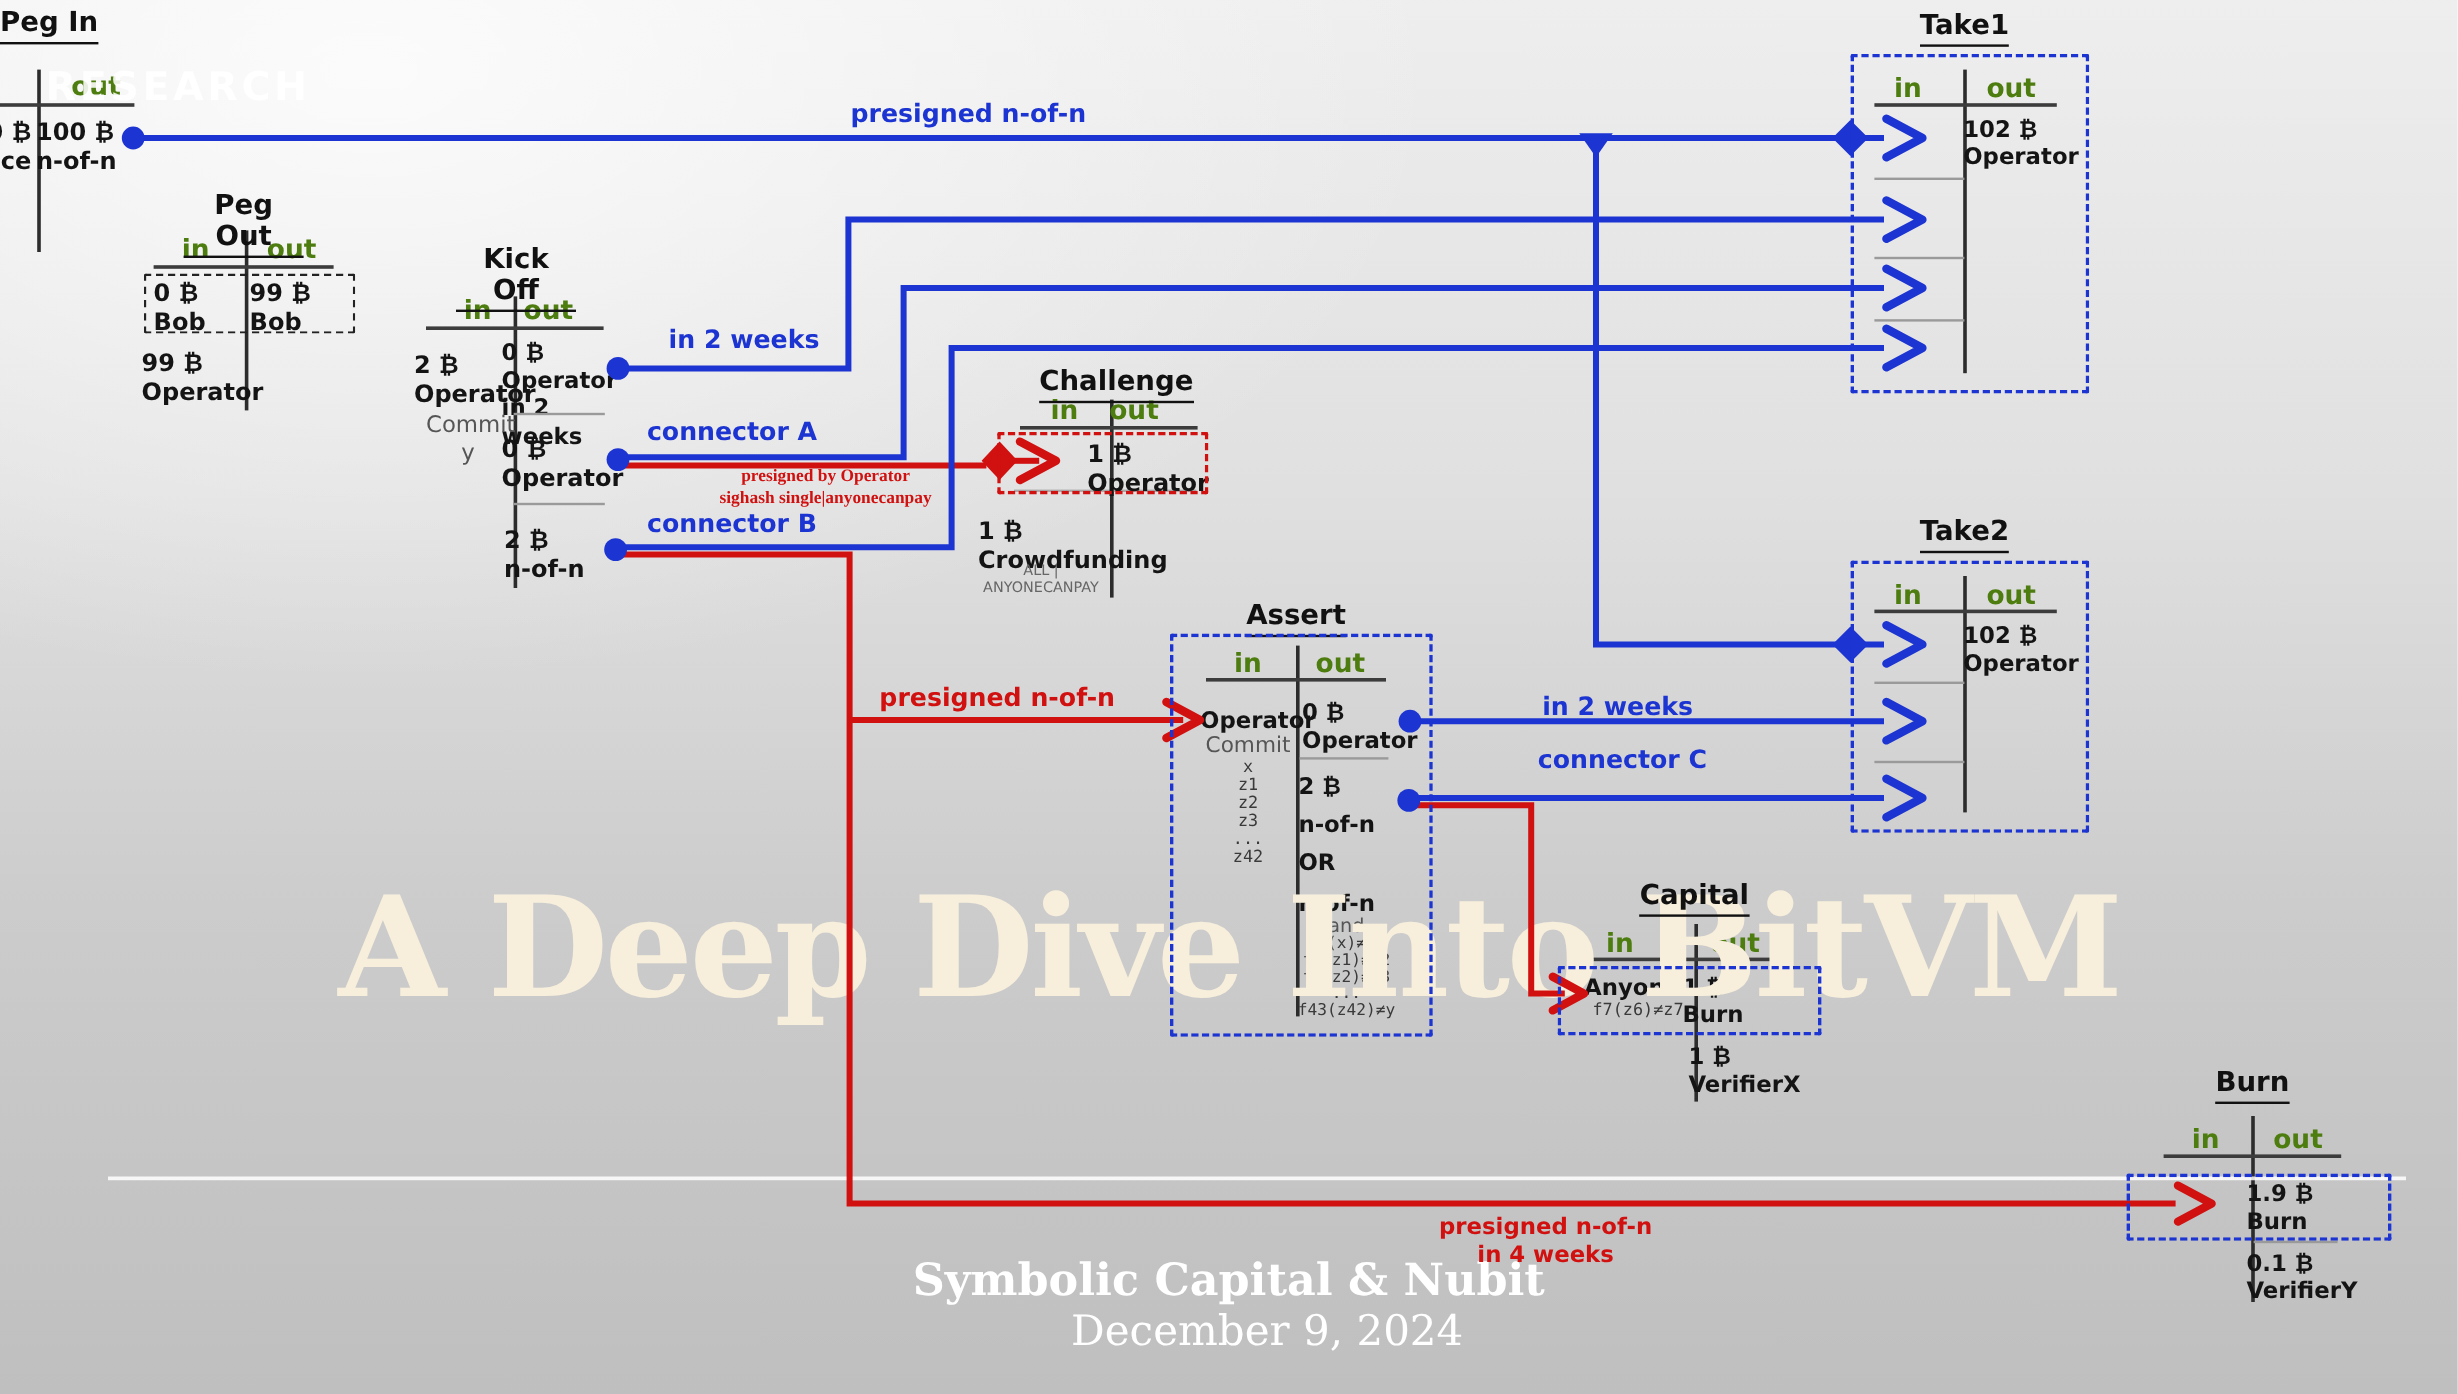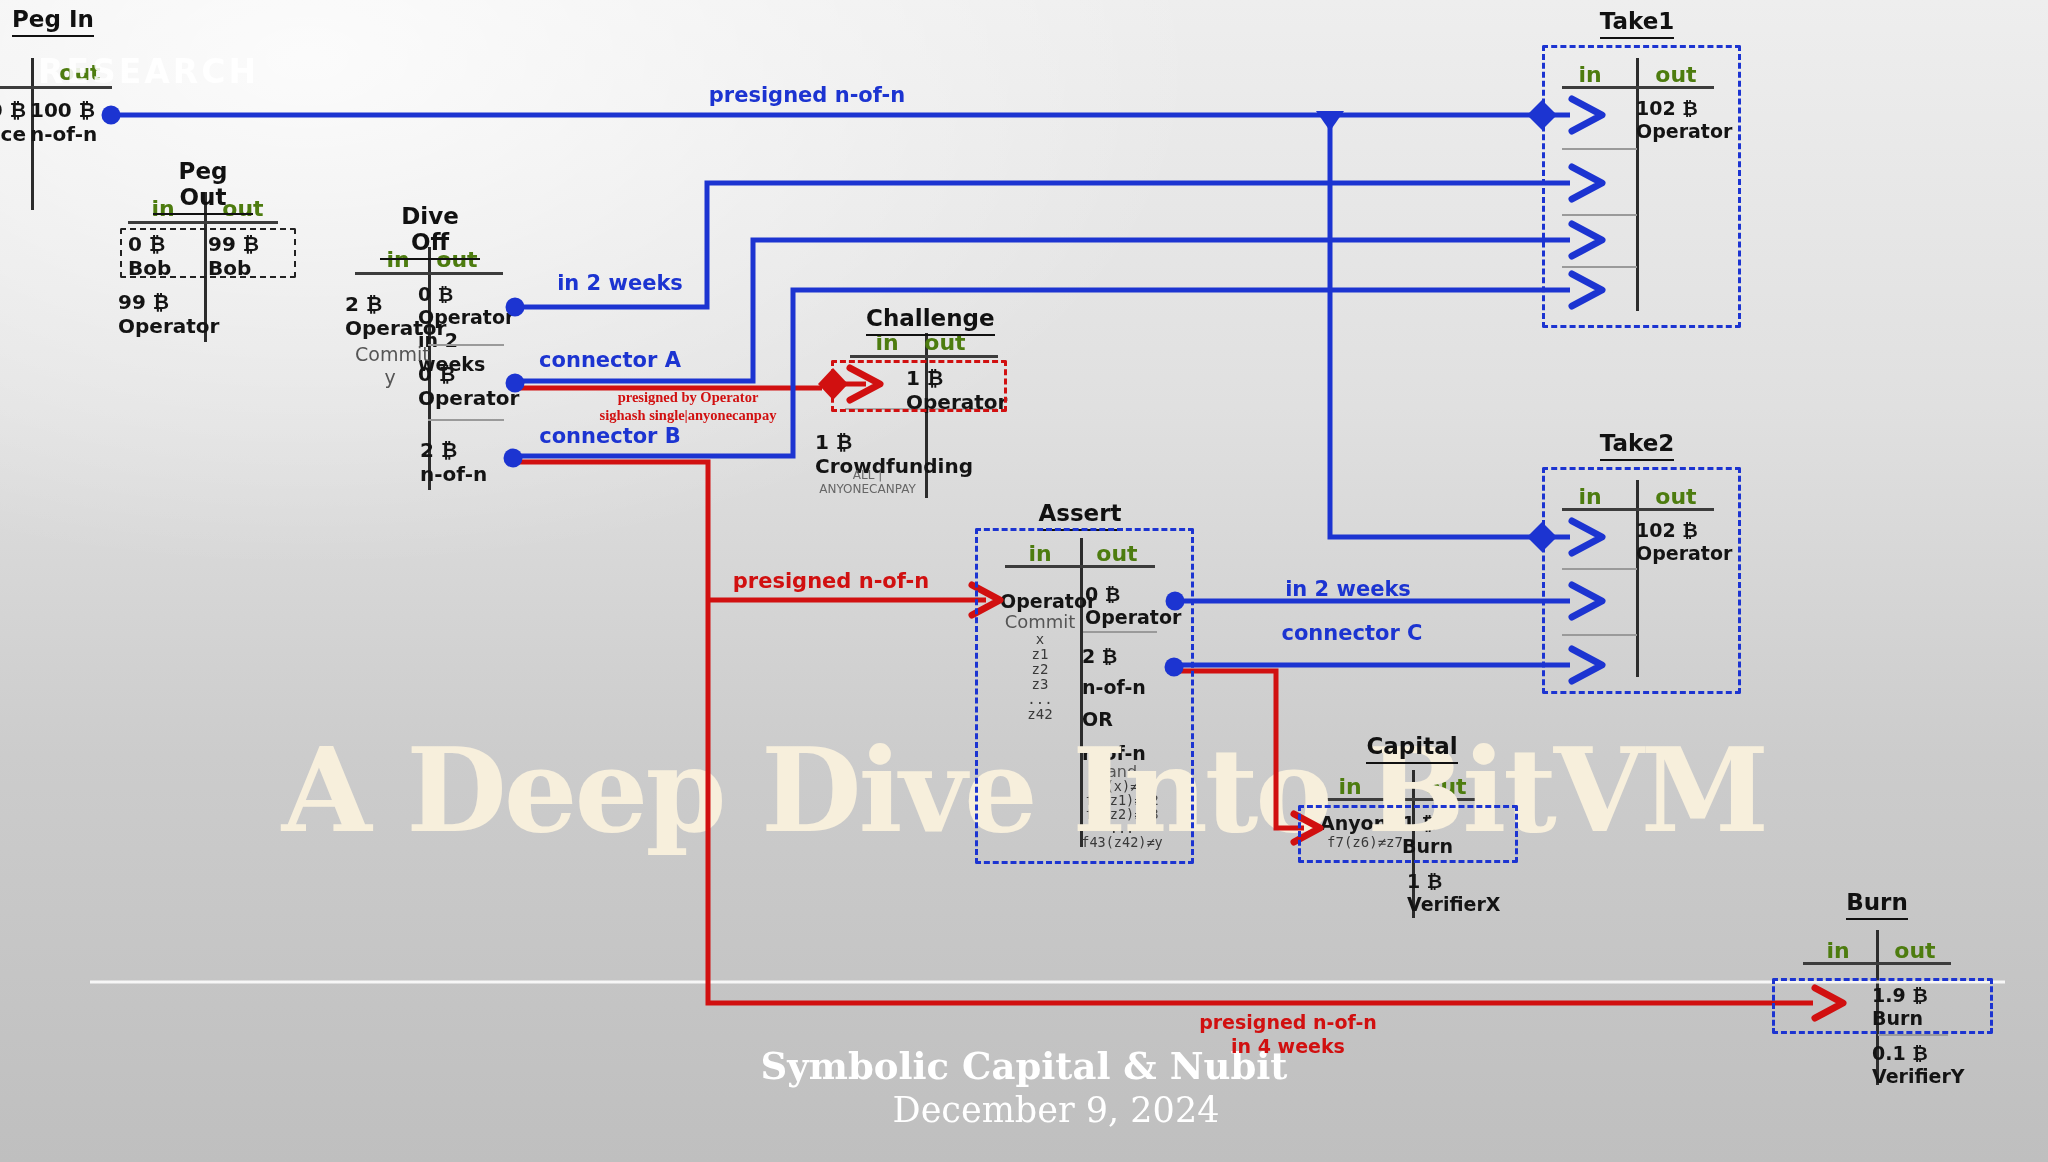--- a/index.html
+++ b/index.html
@@ -46,21 +46,21 @@
   #connector-layer{position:absolute;left:0;top:0;z-index:6;}
 </style>
 </head>
 <body>
 
 <div class="wm" id="wm-research">RESEARCH</div>
 <div class="wm" id="wm-title">A Deep Dive Into BitVM</div>
 <div class="abs" id="footer-org">Symbolic Capital &amp; Nubit</div>
 <div class="abs" id="footer-date">December 9, 2024</div>
 
-<div class="ttl" style="left:12px;top:6px;width:110px;text-align:left;"><span>Peg In</span></div>
+<div class="ttl" style="left:0;top:6px;width:110px;text-align:left;"><span>Peg In</span></div>
 <div class="vline" style="left:31px;top:58px;height:152px;"></div>
 <div class="hline" style="left:-60px;top:86px;width:172px;"></div>
 <div class="hdr" style="left:40px;top:60px;width:80px;">out</div>
 <div class="cell" style="left:-70px;top:98px;width:96px;text-align:right;">100 ₿
 Alice</div>
 <div class="cell" style="left:30px;top:98px;width:85px;">100 ₿
 n-of-n</div>
 
 <div class="ttl" style="left:153px;top:158px;width:100px;"><span>Peg Out</span></div>
 <div class="vline" style="left:204px;top:192px;height:150px;"></div>
@@ -68,21 +68,21 @@
 <div class="hdr" style="left:128px;top:196px;width:70px;">in</div>
 <div class="hdr" style="left:208px;top:196px;width:70px;">out</div>
 <div class="dashed" style="left:120px;top:228px;width:172px;height:46px;border-color:#222;border-width:2.5px;"></div>
 <div class="cell" style="left:128px;top:232px;width:70px;">0 ₿
 Bob</div>
 <div class="cell" style="left:208px;top:232px;width:70px;">99 ₿
 Bob</div>
 <div class="cell" style="left:118px;top:290px;width:90px;">99 ₿
 Operator</div>
 
-<div class="ttl" style="left:380px;top:203px;width:100px;"><span>Dive Off</span></div>
+<div class="ttl" style="left:380px;top:203px;width:100px;"><span>Kick Off</span></div>
 <div class="vline" style="left:428px;top:247px;height:243px;"></div>
 <div class="hline" style="left:355px;top:272px;width:148px;"></div>
 <div class="hdr" style="left:363px;top:247px;width:70px;">in</div>
 <div class="hdr" style="left:422px;top:247px;width:70px;">out</div>
 <div class="cell" style="left:345px;top:292px;width:80px;">2 ₿
 Operator</div>
 <div class="cell cell3" style="left:418px;top:283px;width:80px;">0 ₿
 Operator
 in 2 weeks</div>
 <div class="note" style="left:355px;top:343px;width:70px;">Commit

